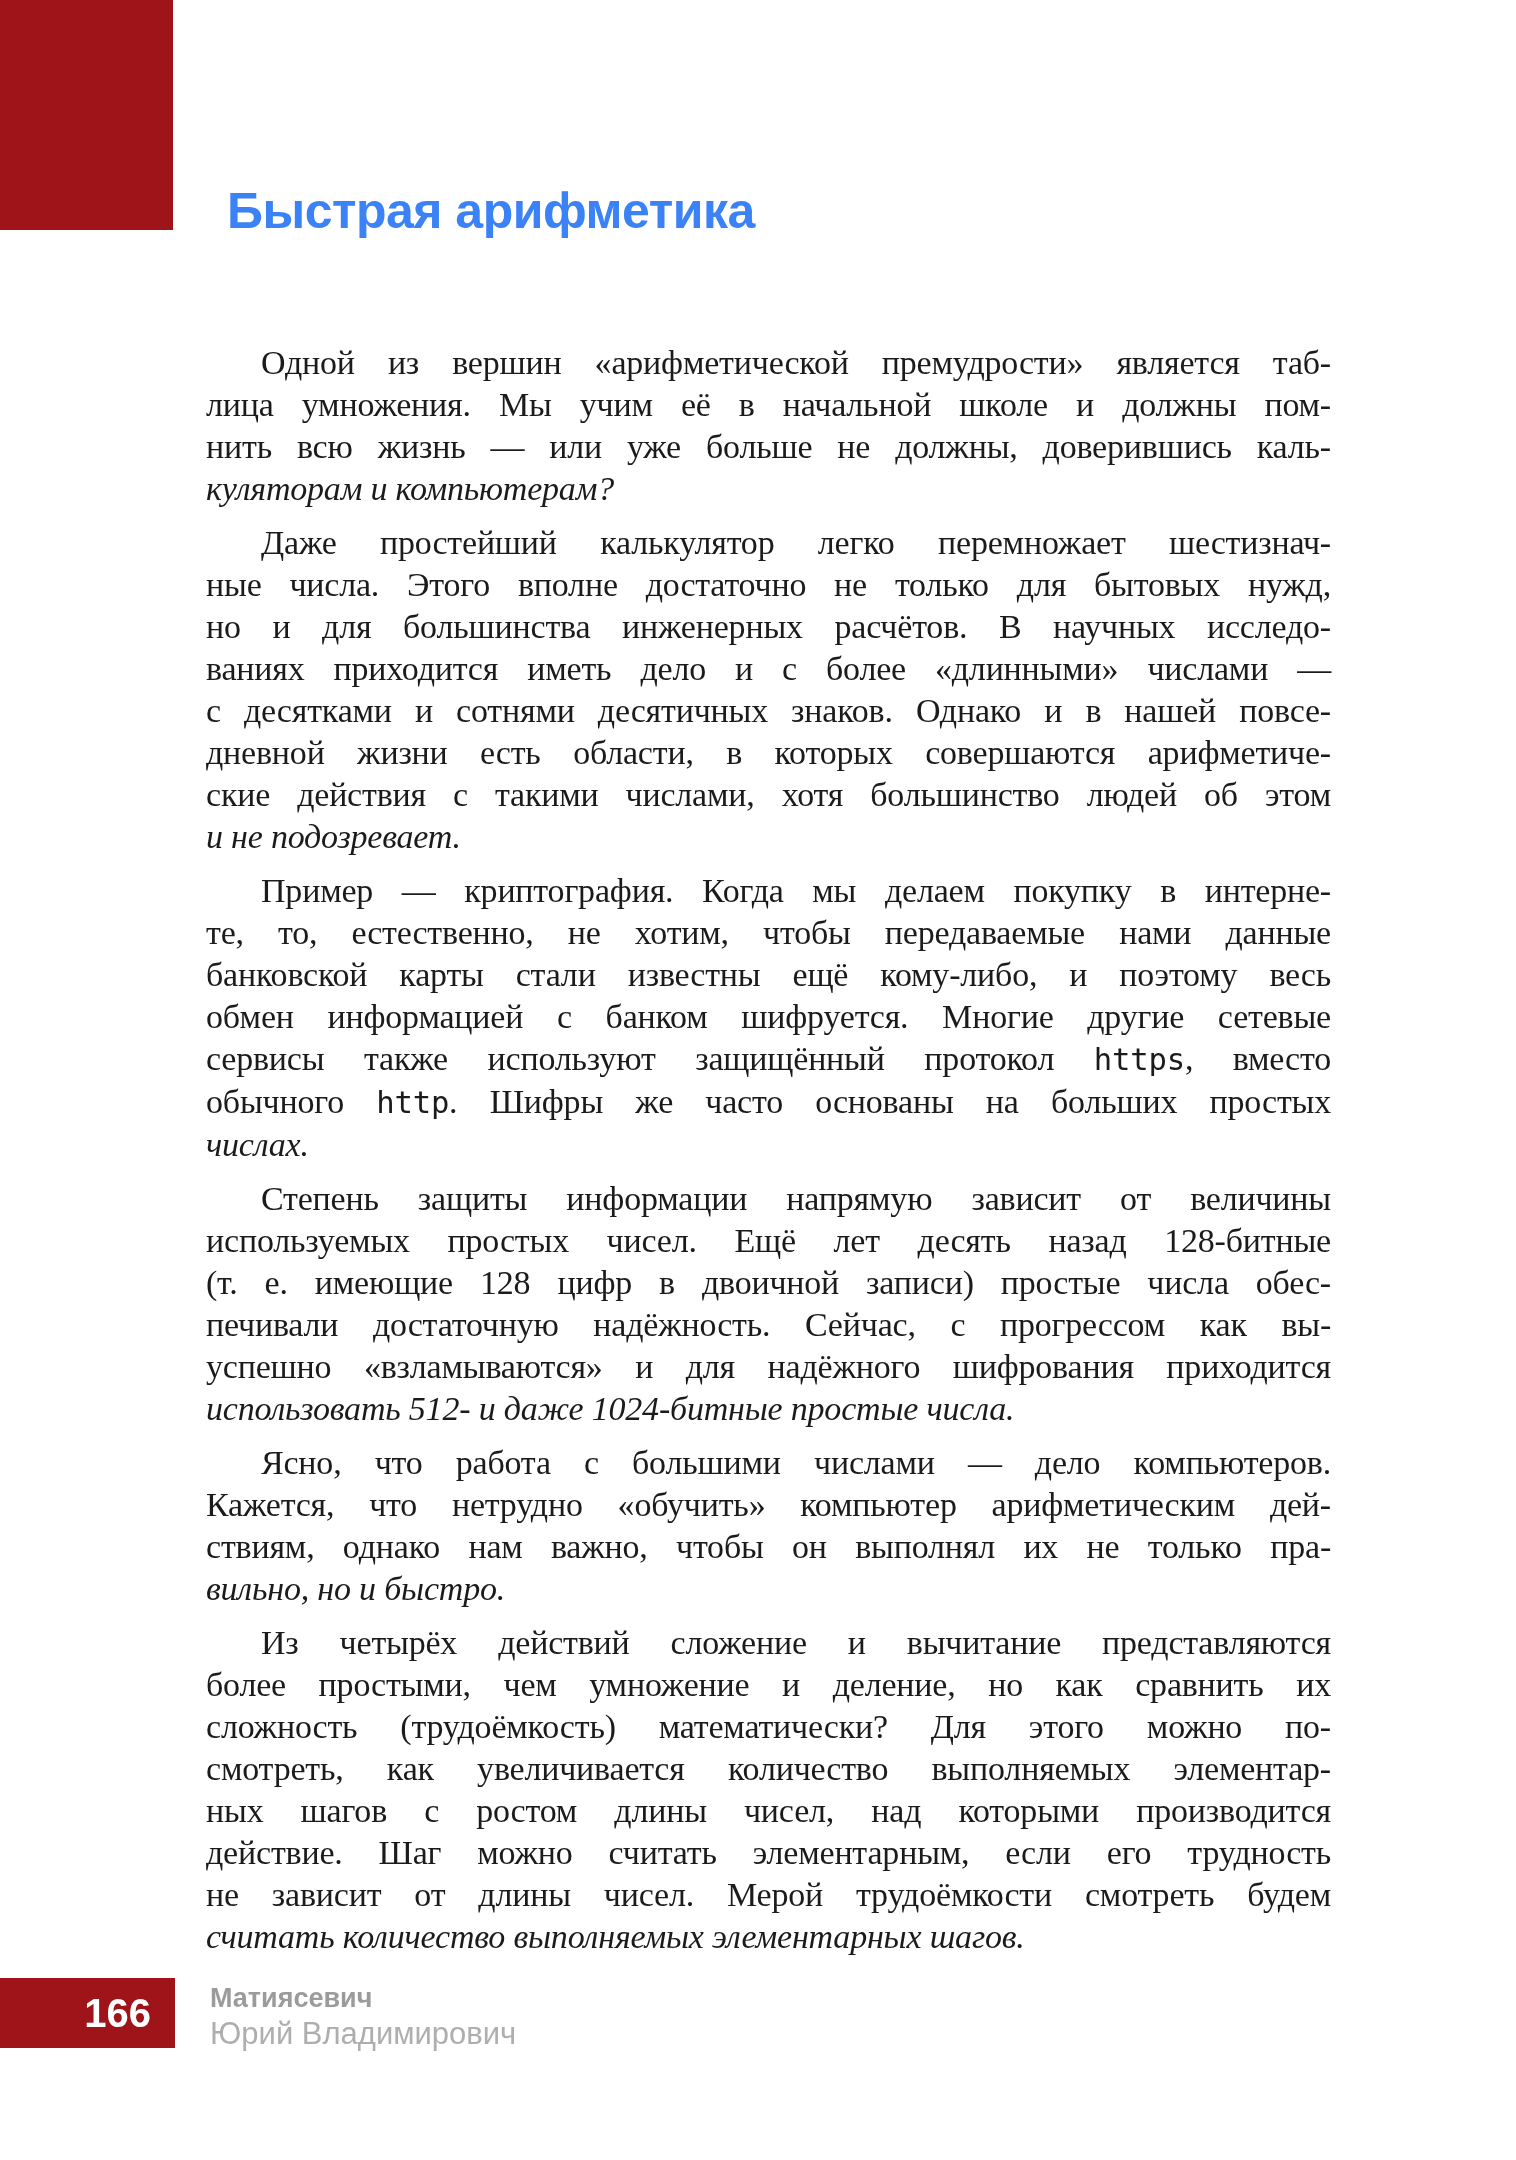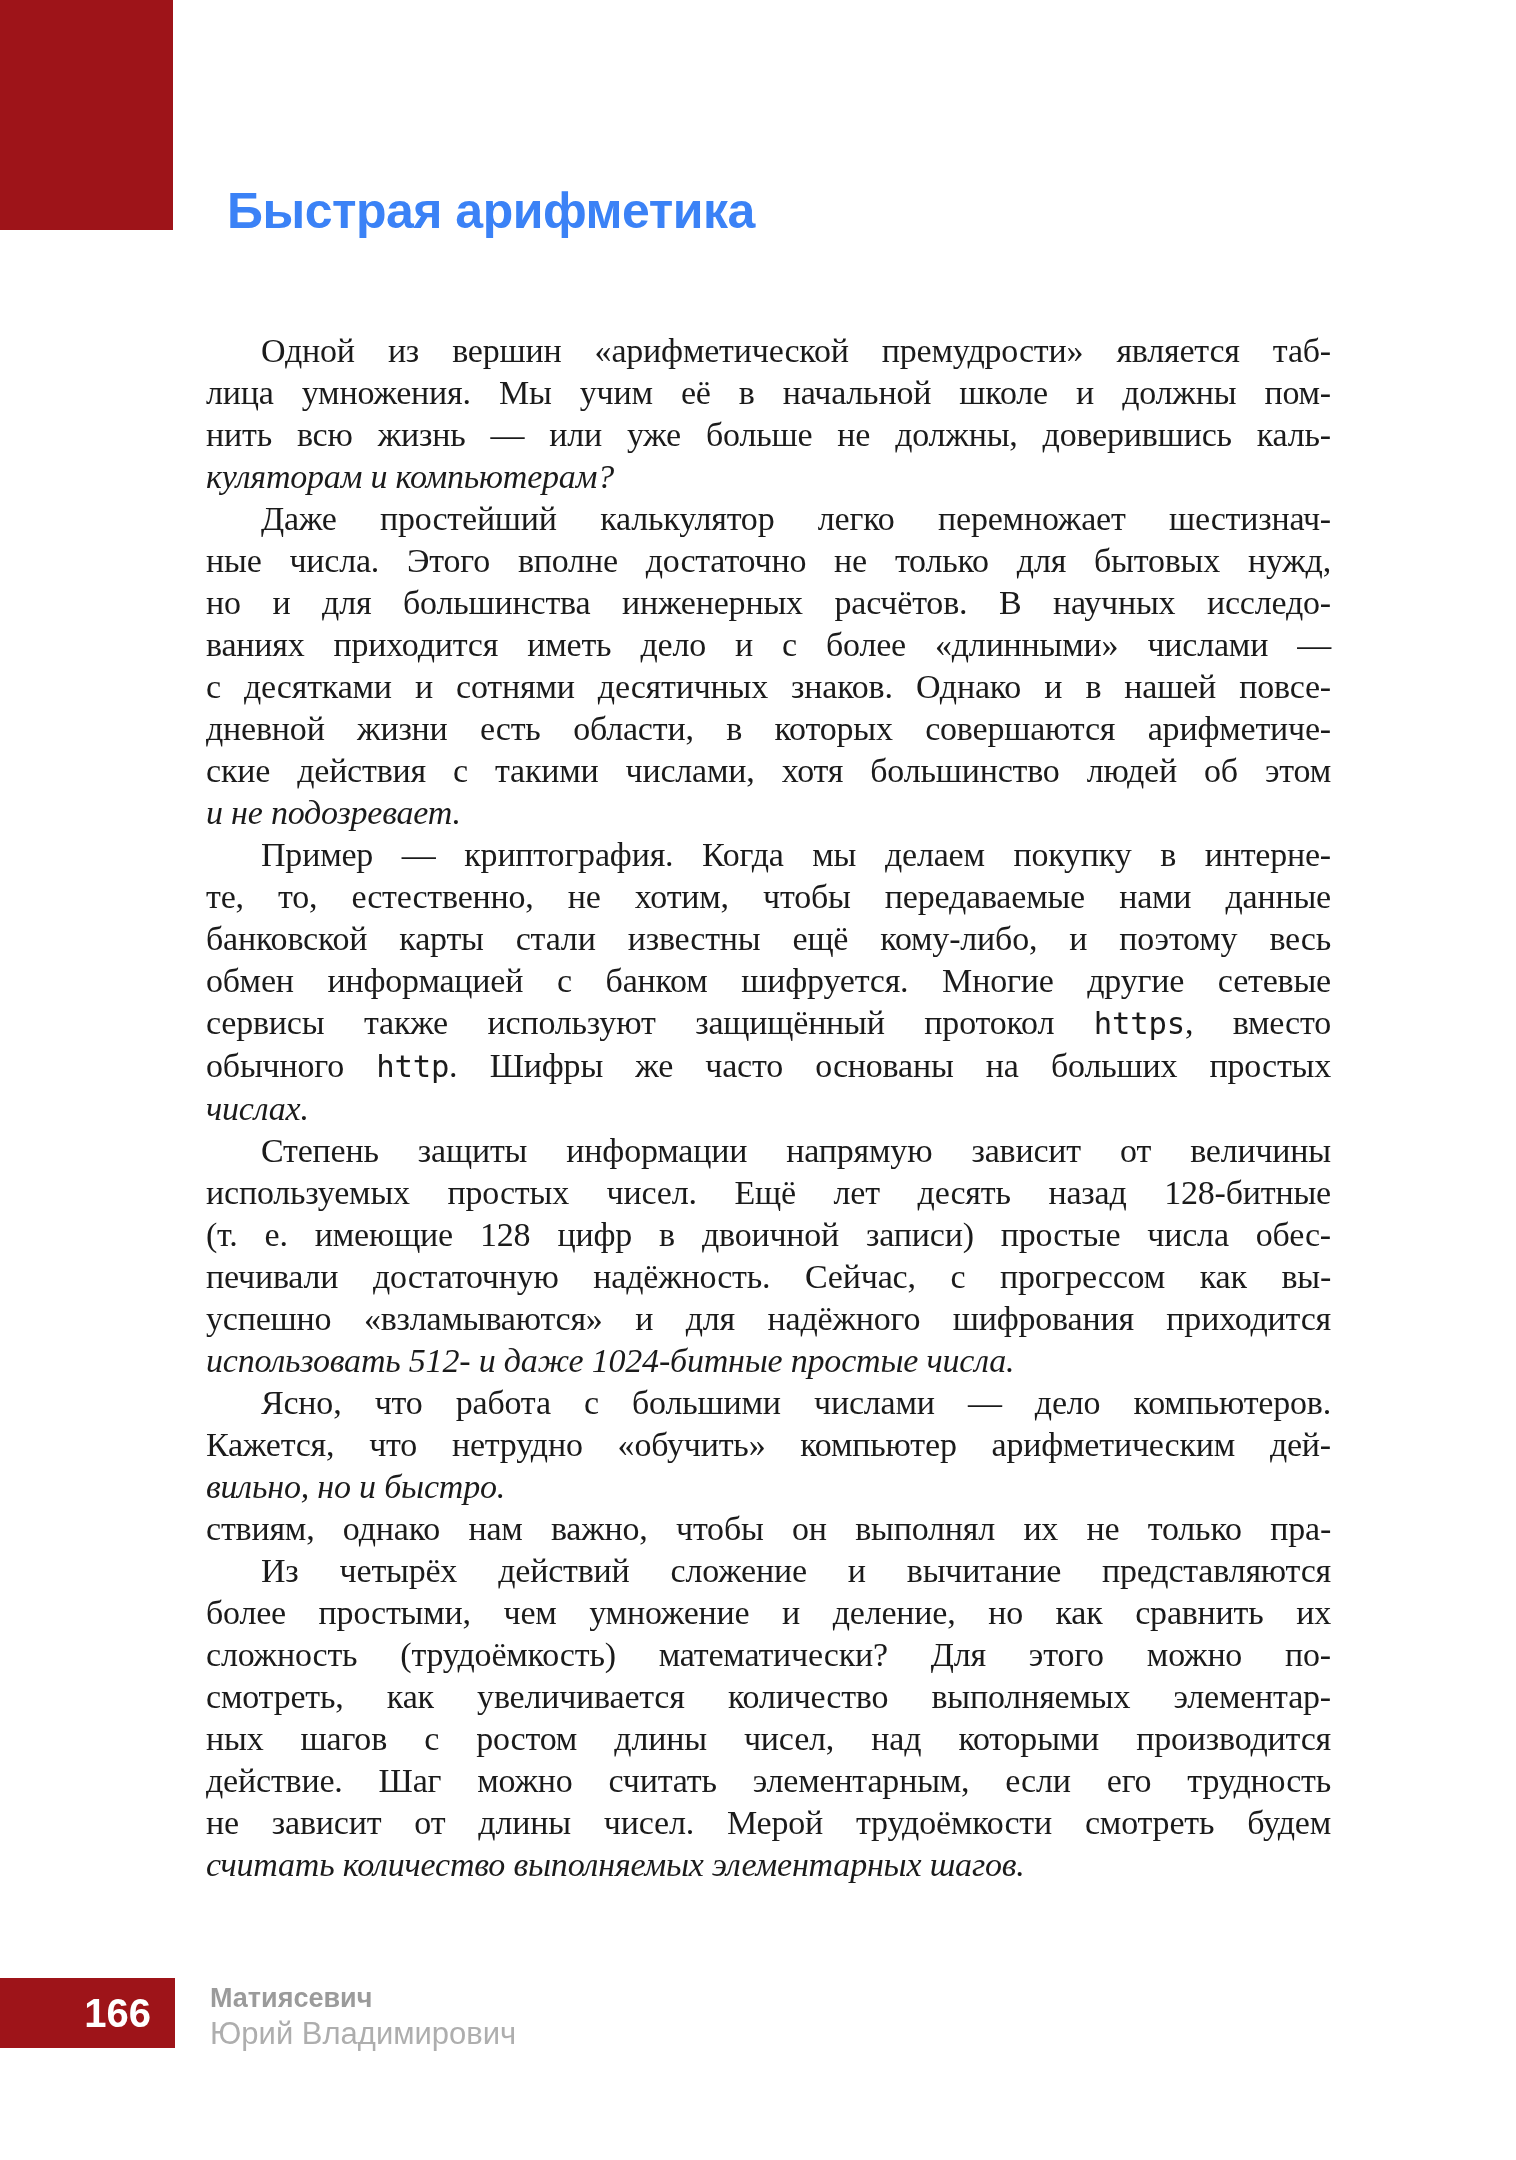--- a/index.html
+++ b/index.html
@@ -36,21 +36,21 @@
     font-size: 34px;
     line-height: 42px;
     color: #1b1b1b;
     letter-spacing: -0.2px;
   }
   .line {
     text-align: justify;
     text-align-last: justify;
   }
   .line.parend { text-align-last: left; font-style: italic; }
-  .line.indent { text-indent: 55px; }
+  .line.indent { text-indent: 55px; margin-top: 12px; }
   .mono {
     font-family: "DejaVu Sans Mono", monospace;
     font-size: 0.90em;
   }
   .pagenum-block {
     position: absolute;
     left: 0; top: 1978px;
     width: 175px; height: 70px;
     background: #9e1419;
     box-sizing: border-box;
@@ -111,22 +111,22 @@
       <div class="line">обычного <span class="mono">http</span>. Шифры же часто основаны на больших простых</div>
       <div class="line parend">числах.</div>
       <div class="line indent">Степень защиты информации напрямую зависит от величины</div>
       <div class="line">используемых простых чисел. Ещё лет десять назад 128-битные</div>
       <div class="line">(т. е. имеющие 128 цифр в двоичной записи) простые числа обес-</div>
       <div class="line">печивали достаточную надёжность. Сейчас, с прогрессом как вы-</div>
       <div class="line">успешно «взламываются» и для надёжного шифрования приходится</div>
       <div class="line parend">использовать 512- и даже 1024-битные простые числа.</div>
       <div class="line indent">Ясно, что работа с большими числами — дело компьютеров.</div>
       <div class="line">Кажется, что нетрудно «обучить» компьютер арифметическим дей-</div>
+      <div class="line">ствиям, однако нам важно, чтобы он выполнял их не только пра-</div>
       <div class="line parend">вильно, но и быстро.</div>
-      <div class="line">ствиям, однако нам важно, чтобы он выполнял их не только пра-</div>
       <div class="line indent">Из четырёх действий сложение и вычитание представляются</div>
       <div class="line">более простыми, чем умножение и деление, но как сравнить их</div>
       <div class="line">сложность (трудоёмкость) математически? Для этого можно по-</div>
       <div class="line">смотреть, как увеличивается количество выполняемых элементар-</div>
       <div class="line">ных шагов с ростом длины чисел, над которыми производится</div>
       <div class="line">действие. Шаг можно считать элементарным, если его трудность</div>
       <div class="line">не зависит от длины чисел. Мерой трудоёмкости смотреть будем</div>
       <div class="line parend">считать количество выполняемых элементарных шагов.</div>
     </div>
 

